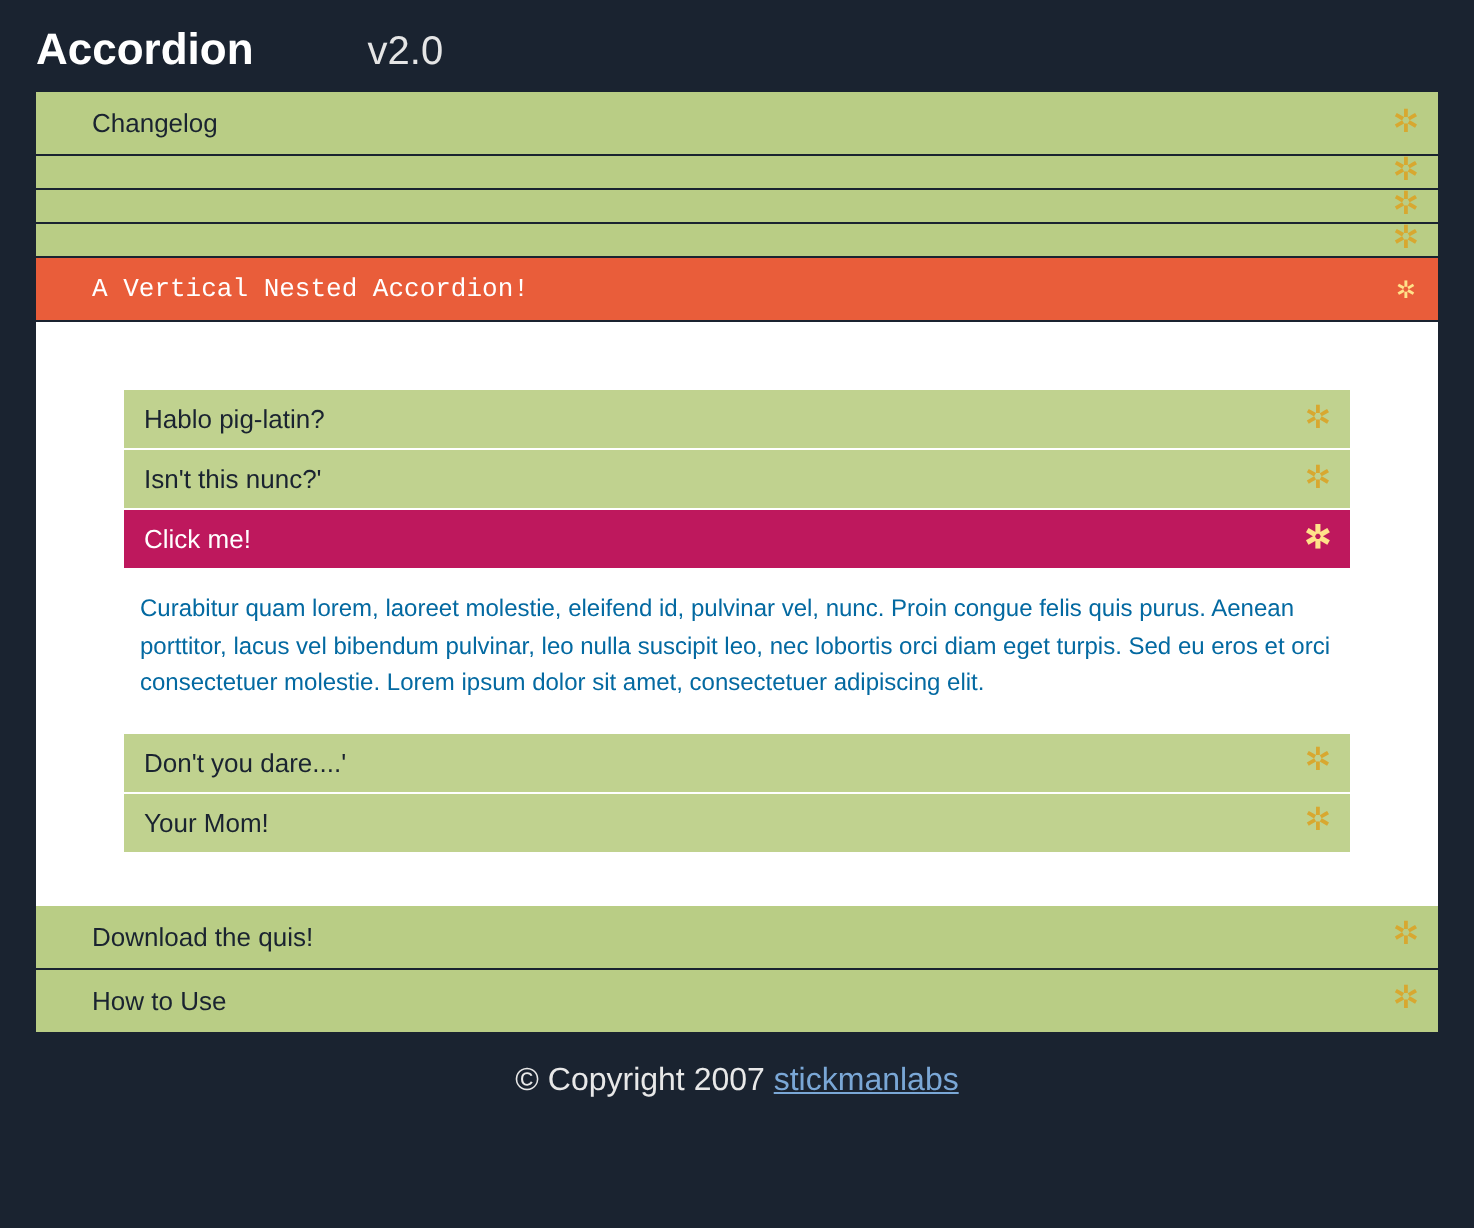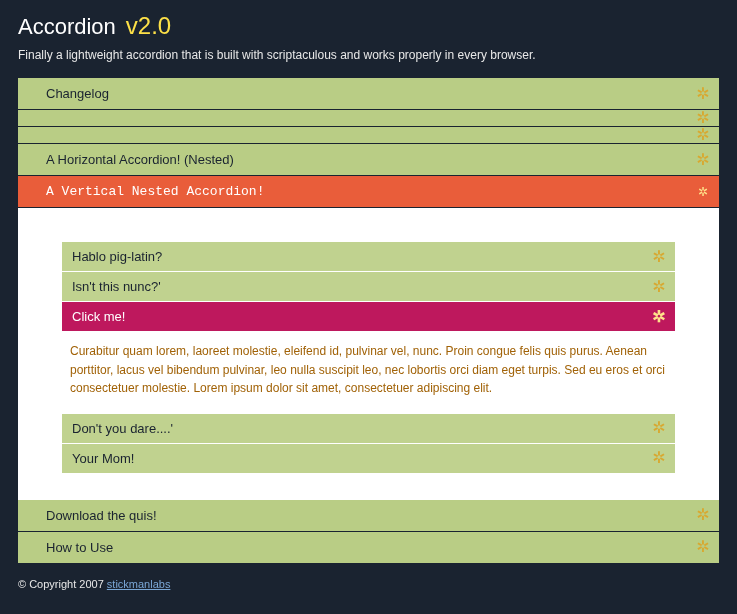--- a/index.html
+++ b/index.html
@@ -16,26 +16,27 @@
     padding: 12px 18px;
   }
   .header {
     display: flex;
     align-items: baseline;
     gap: 10px;
     margin-bottom: 8px;
   }
   .title {
     font-size: 22px;
-    font-weight: normal;
+    font-weight: bold;
     color: #ffffff;
   }
   .version {
-    font-size: 24px;
-    color: #fde047;
+    font-size: 20px;
+    color: #e5e5e5;
+    margin-left: 47px;
   }
   .subtitle {
     font-size: 12px;
     color: #e8e8e8;
     margin-bottom: 16px;
   }
   .accordion-main {
     border: 0;
   }
   .acc-item {
@@ -85,60 +86,59 @@
     color: #1a2330;
   }
   .nested-orange {
     background: #be185d;
     color: #ffffff;
   }
   .nested-acc-item .acc-icon { color: #d8a830; }
   .nested-orange .acc-icon { color: #ffe28a; font-weight: bold; }
   .nested-content {
     background: #ffffff;
-    color: #a16207;
+    color: #0369a1;
     font-size: 12px;
     line-height: 1.55;
     padding: 10px 8px 16px 8px;
   }
   .footer {
     margin-top: 14px;
-    font-size: 11px;
+    font-size: 16px;
     color: #e8e8e8;
     line-height: 1.4;
+    text-align: center;
   }
   .footer a {
     color: #7aa7d6;
     text-decoration: underline;
   }
 </style>
 </head>
 <body>
 
 <div class="container">
   <div class="header">
     <span class="title">Accordion</span>
     <span class="version">v2.0</span>
   </div>
-  <div class="subtitle">Finally a lightweight accordion that is built with scriptaculous and works properly in every browser.</div>
 
   <div class="accordion-main">
 
     <div class="acc-item acc-green">
       <span>Changelog</span>
       <span class="acc-icon">✲</span>
     </div>
     <div class="acc-item acc-green">
       <span class="acc-icon">✲</span>
     </div>
     <div class="acc-item acc-green">
       <span class="acc-icon">✲</span>
     </div>
     <div class="acc-item acc-green">
-      <span>A Horizontal Accordion! (Nested)</span>
       <span class="acc-icon">✲</span>
     </div>
     <div class="acc-item acc-orange">
       <span>A Vertical Nested Accordion!</span>
       <span class="acc-icon">✲</span>
     </div>
 
     <div class="nested-panel">
 
       <div class="nested-acc-item nested-green">

